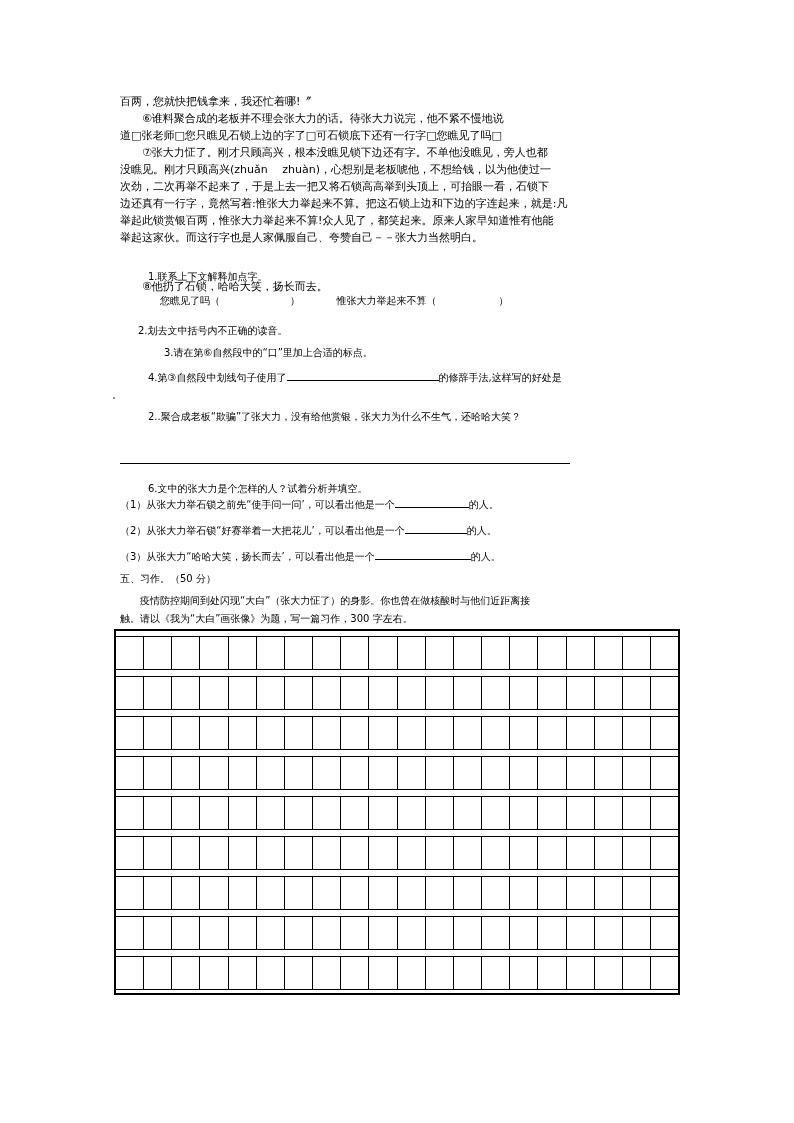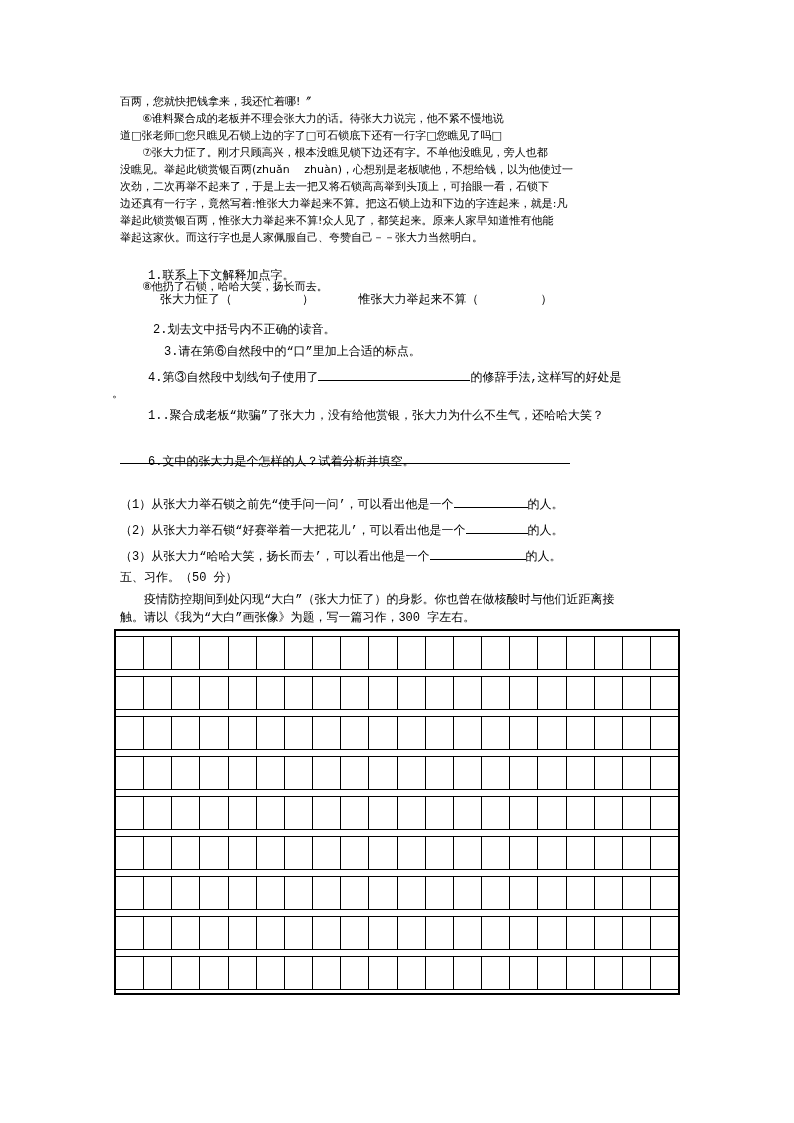--- a/index.html
+++ b/index.html
@@ -5,21 +5,21 @@
     html, body { margin: 0; padding: 0; background: #ffffff; }
     body {
       width: 794px; height: 1123px; position: relative; overflow: hidden;
       font-family: "DejaVu Sans", "Liberation Sans", sans-serif;
       color: #000;
     }
     .line {
       position: absolute; left: 120px; font-size: 11px; line-height: 17px;
       white-space: nowrap; letter-spacing: 0px;
     }
-    .q { font-size: 12px; font-family: Liberation Mono, monospace; }
+    .q { font-size: 10px; }
     .blank { display: inline-block; border-bottom: 1px solid #000; height: 14px; vertical-align: baseline; }
     .paren-gap { display: inline-block; }
     .answer-rule { position: absolute; left: 120px; top: 463px; width: 450px; height: 0; border-top: 1.5px solid #000; }
 
     #grid {
       position: absolute; left: 114px; top: 629px; width: 566px; height: 366px;
       border: 2.5px solid #000; box-sizing: border-box;
     }
     .grid-row {
       position: absolute; left: 0; right: 0; height: 34px;
@@ -31,47 +31,47 @@
     }
     .cell:last-child { border-right: none; }
   </style>
 </head>
 <body>
 
 <div class="line" style="top:93px;">百两，您就快把钱拿来，我还忙着哪!〞</div>
 <div class="line" style="top:110px;text-align:center;">　　⑥谁料聚合成的老板并不理会张大力的话。待张大力说完，他不紧不慢地说</div>
 <div class="line" style="top:127px;">道□张老师□您只瞧见石锁上边的字了□可石锁底下还有一行字□您瞧见了吗□</div>
 <div class="line" style="top:144px;">　　⑦张大力怔了。刚才只顾高兴，根本没瞧见锁下边还有字。不单他没瞧见，旁人也都</div>
-<div class="line" style="top:161px;">没瞧见。举起此锁赏银百两(zhuǎn　 zhuàn)，心想别是老板唬他，不想给钱，以为他使过一</div>
+<div class="line" style="top:161px;">没瞧见。刚才只顾高兴(zhuǎn　 zhuàn)，心想别是老板唬他，不想给钱，以为他使过一</div>
 <div class="line" style="top:178px;">次劲，二次再举不起来了，于是上去一把又将石锁高高举到头顶上，可抬眼一看，石锁下</div>
 <div class="line" style="top:195px;text-align:center;">边还真有一行字，竟然写着:惟张大力举起来不算。把这石锁上边和下边的字连起来，就是:凡</div>
 <div class="line" style="top:212px;">举起此锁赏银百两，惟张大力举起来不算!众人见了，都笑起来。原来人家早知道惟有他能</div>
 <div class="line" style="top:229px;">举起这家伙。而这行字也是人家佩服自己、夸赞自己－－张大力当然明白。</div>
 <div class="line" style="top:242px;margin-top:36px;">　　⑧他扔了石锁，哈哈大笑，扬长而去。</div>
 
 <div class="line q" style="left:148px; top:268px;">1.联系上下文解释加点字。</div>
 <div class="line q" style="left:160px; top:292px;">
-  <span>张大力怔了（</span><span class="paren-gap" style="width:70px;"></span><span>）</span>
+  <span>您瞧见了吗（</span><span class="paren-gap" style="width:70px;"></span><span>）</span>
   <span class="paren-gap" style="width:30px;"></span>
   <span>惟张大力举起来不算（</span><span class="paren-gap" style="width:62px;"></span><span>）</span>
 </div>
 
-<div class="line q" style="left:153px; top:322px;">2.划去文中括号内不正确的读音。</div>
+<div class="line q" style="left:138px; top:322px;">2.划去文中括号内不正确的读音。</div>
 
 <div class="line q" style="left:164px; top:344px;">3.请在第⑥自然段中的“口”里加上合适的标点。</div>
 
 <div class="line q" style="left:148px; top:366px;">
   <span>4.第③自然段中划线句子使用了</span><span class="blank" style="width:152px;"></span><span>的修辞手法,这样写的好处是</span>
 </div>
 <div class="line q" style="left:112px; top:386px;">。</div>
 
-<div class="line q" style="left:148px; top:408px;">1..聚合成老板“欺骗”了张大力，没有给他赏银，张大力为什么不生气，还哈哈大笑？</div>
+<div class="line q" style="left:148px; top:408px;">2..聚合成老板“欺骗”了张大力，没有给他赏银，张大力为什么不生气，还哈哈大笑？</div>
 <div class="answer-rule"></div>
 
-<div class="line q" style="left:148px; top:454px;">6.文中的张大力是个怎样的人？试着分析并填空。</div>
+<div class="line q" style="left:148px; top:480px;">6.文中的张大力是个怎样的人？试着分析并填空。</div>
 <div class="line q" style="left:120px; top:493px;">
   <span>（1）从张大力举石锁之前先“使手问一问’，可以看出他是一个</span><span class="blank" style="width:74px;"></span><span>的人。</span>
 </div>
 <div class="line q" style="left:120px; top:519px;">
   <span>（2）从张大力举石锁“好赛举着一大把花儿’，可以看出他是一个</span><span class="blank" style="width:62px;"></span><span>的人。</span>
 </div>
 <div class="line q" style="left:120px; top:545px;">
   <span>（3）从张大力“哈哈大笑，扬长而去’，可以看出他是一个</span><span class="blank" style="width:96px;"></span><span>的人。</span>
 </div>
 

